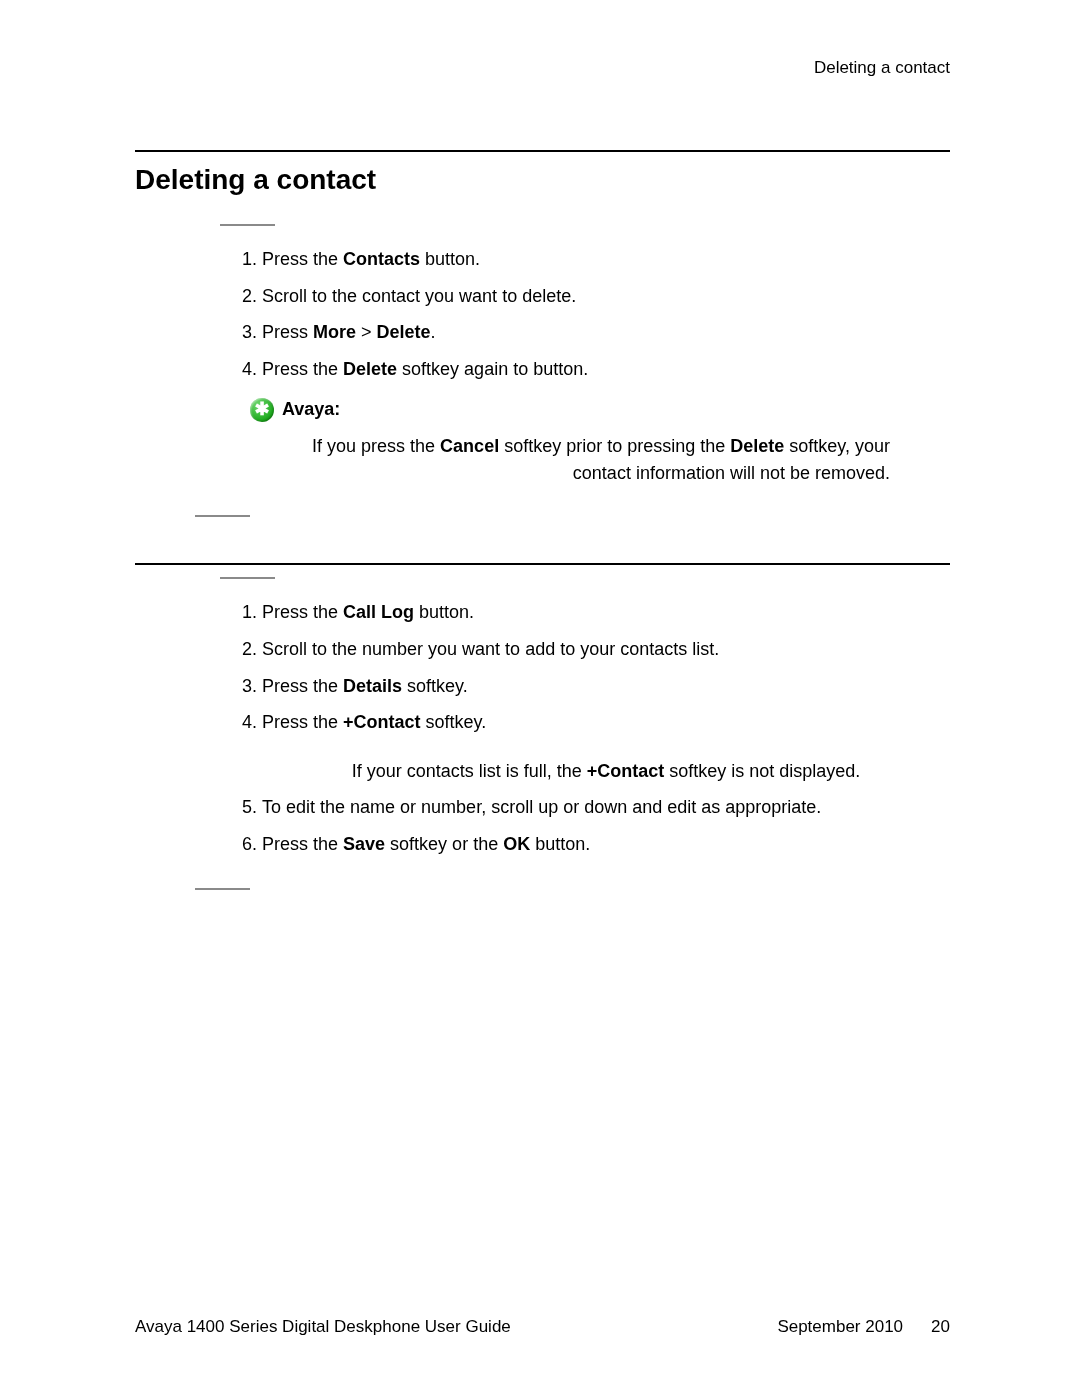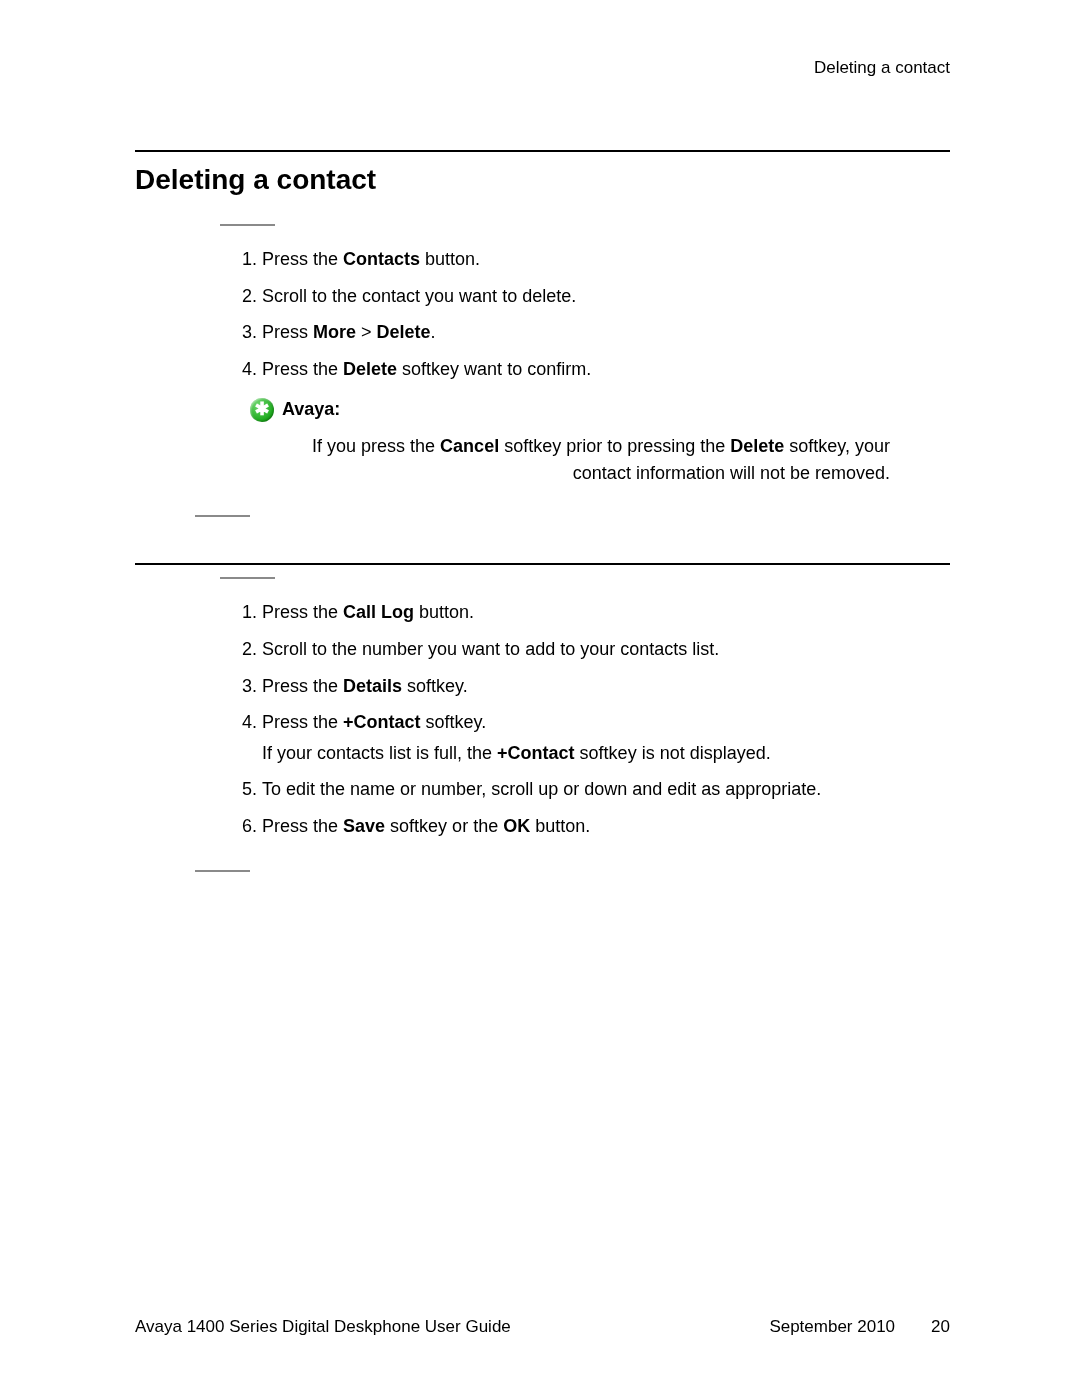--- a/index.html
+++ b/index.html
@@ -100,35 +100,36 @@
     margin-bottom: 46px;
   }
   .end-rule {
     width: 55px;
     border: none;
     border-top: 2px solid #8a8a8a;
     margin: 0;
   }
   .step-sub {
     display: block;
-    margin-top: 0;
+    margin-top: 18px;
+    text-align: center;
   }
   .footer {
     position: absolute;
     left: 135px;
     right: 130px;
     bottom: 60px;
     display: flex;
     justify-content: space-between;
     align-items: center;
     font-size: 17px;
   }
   .footer-right {
     display: flex;
-    gap: 36px;
+    gap: 28px;
   }
 </style>
 </head>
 <body>
 
 <div class="page">
 
   <div class="running-header">Deleting a contact</div>
 
   <div class="content">
@@ -144,21 +145,21 @@
       <li>
         <span>Press the </span><span class="b">Contacts</span><span> button.</span>
       </li>
       <li>
         <span>Scroll to the contact you want to delete.</span>
       </li>
       <li>
         <span>Press </span><span class="b">More</span><span> &gt; </span><span class="b">Delete</span><span>.</span>
       </li>
       <li>
-        <span>Press the </span><span class="b">Delete</span><span> softkey want to confirm.</span>
+        <span>Press the </span><span class="b">Delete</span><span> softkey again to button.</span>
       </li>
     </ol>
 
     <div class="note-block">
       <div class="note-header">
         <span class="note-icon">✱</span>
         <span class="note-label">Avaya:</span>
       </div>
       <div class="note-body">
         <span>If you press the </span><span class="b">Cancel</span><span> softkey prior to pressing the </span><span class="b">Delete</span><span> softkey, your contact information will not be removed.</span>

